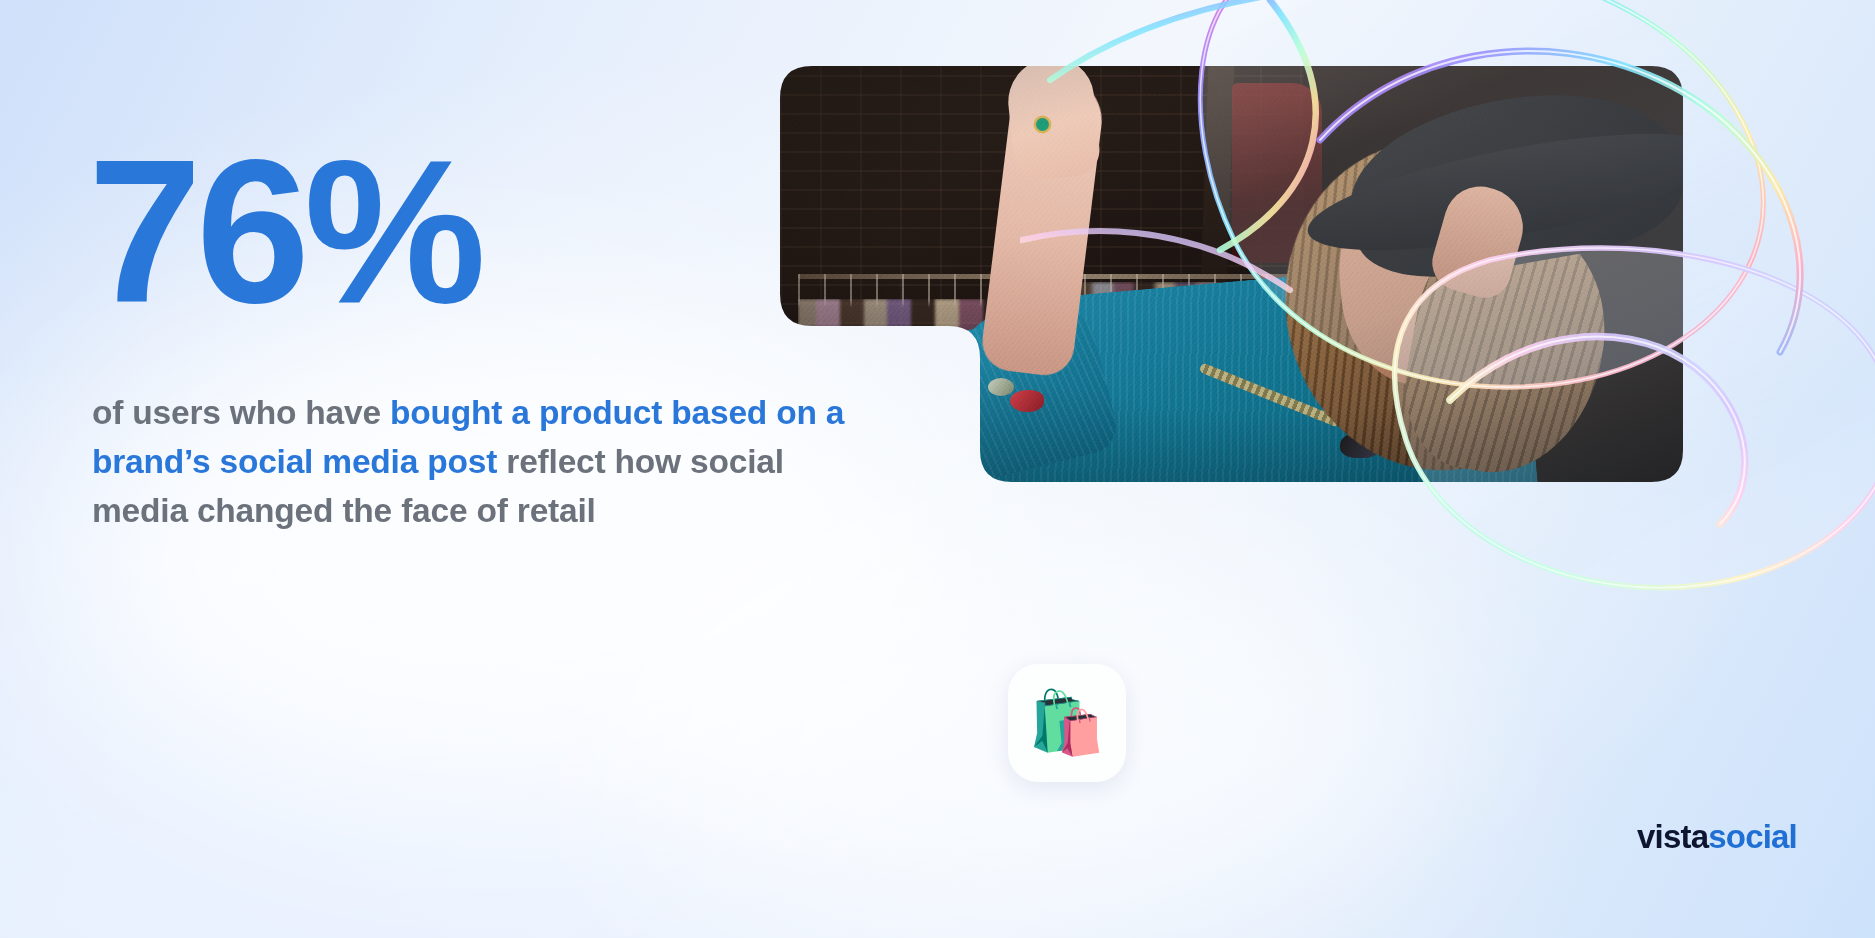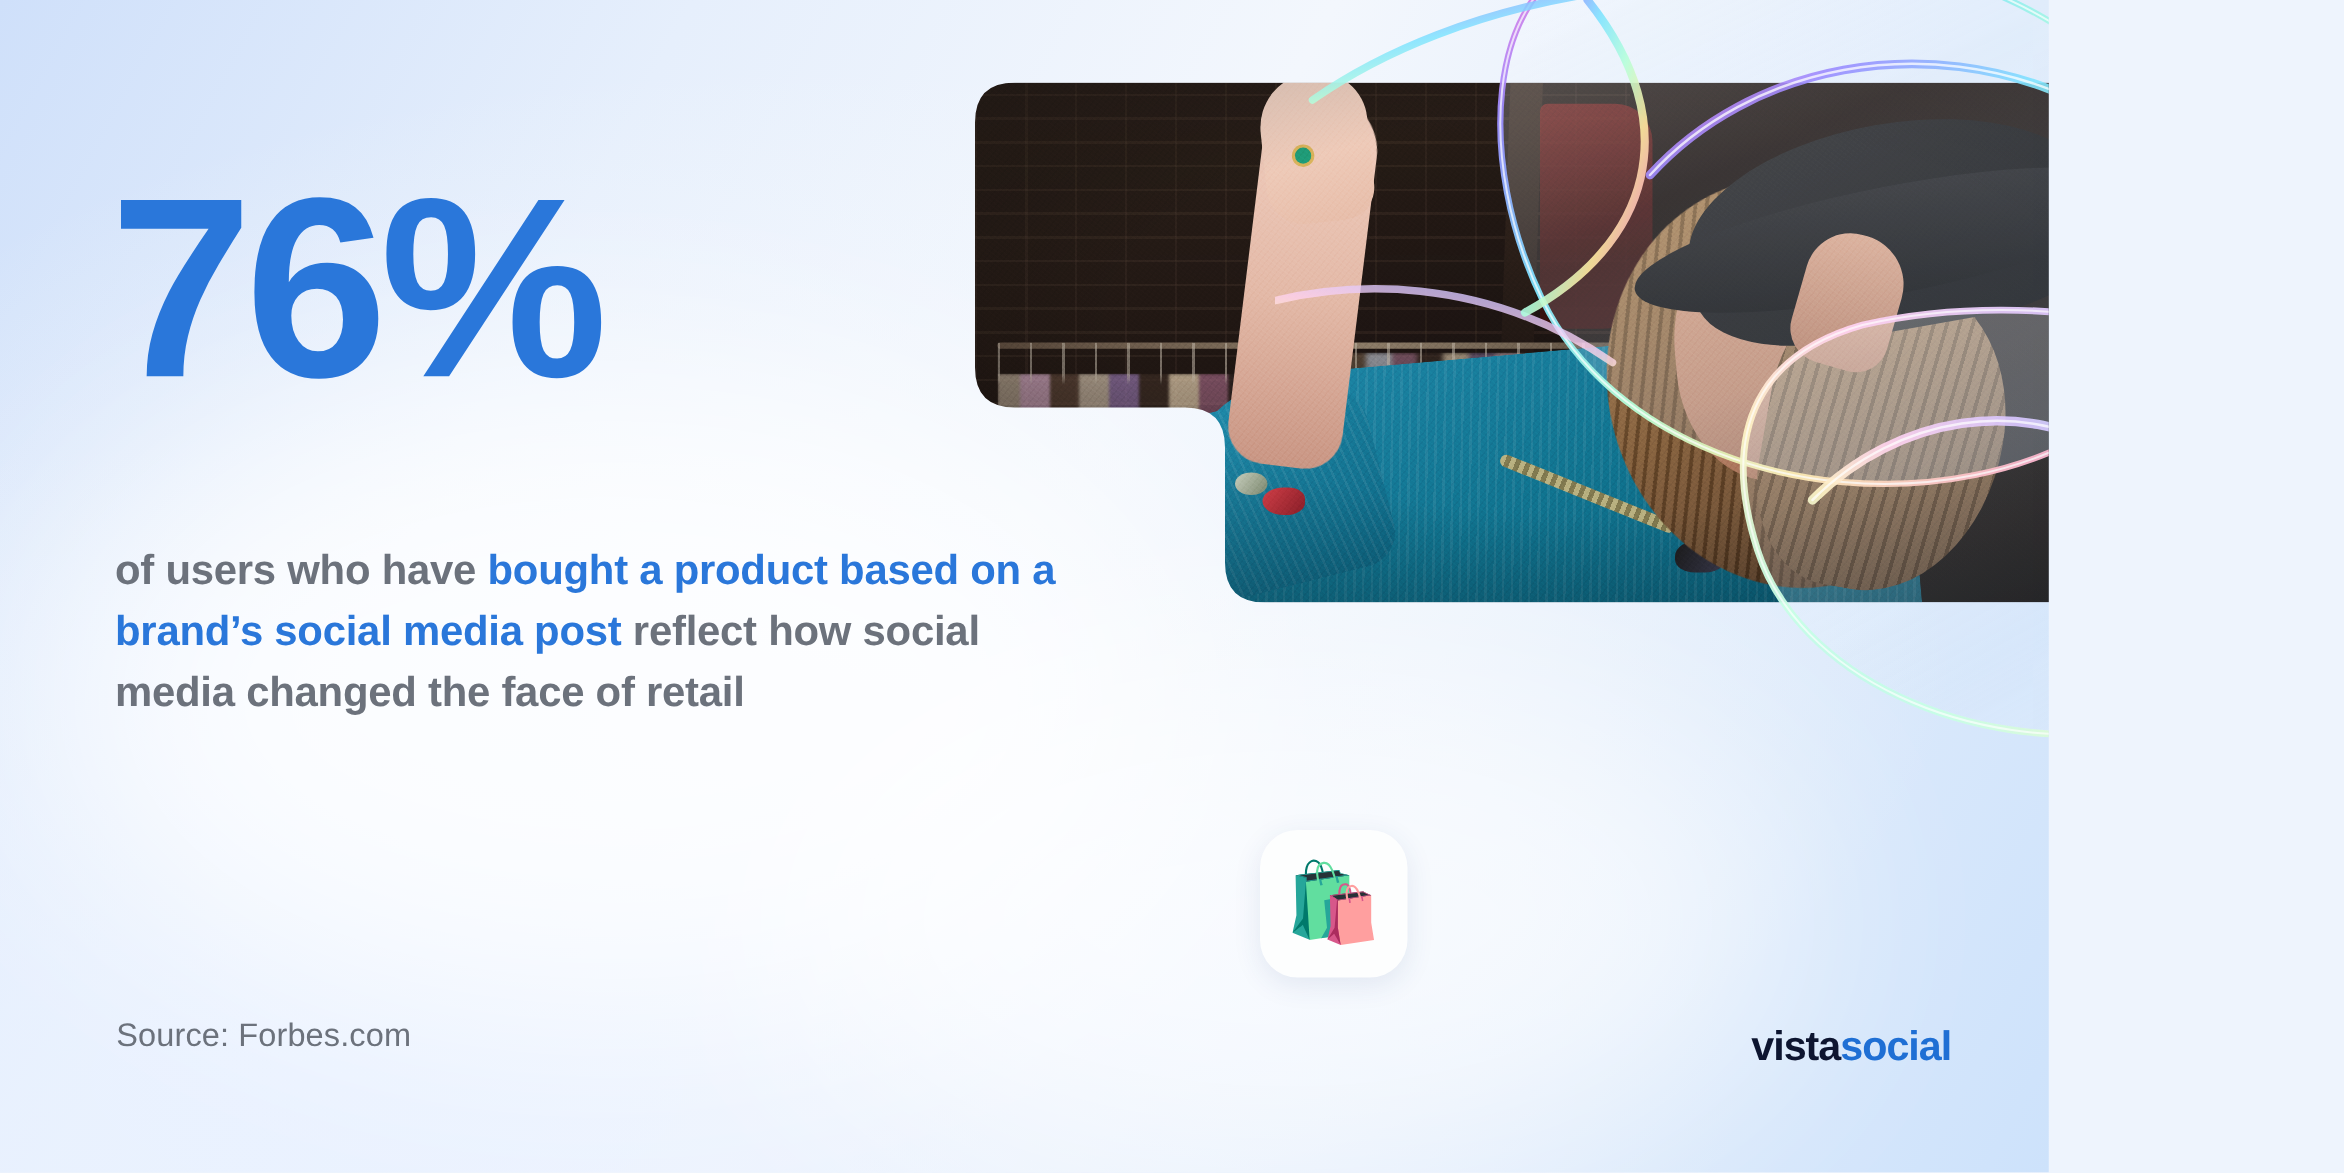--- a/index.html
+++ b/index.html
@@ -4,21 +4,21 @@
 <style>
   * { margin:0; padding:0; box-sizing:border-box; }
   html,body { width:1875px; height:938px; overflow:hidden; }
   body {
     font-family:"Liberation Sans", sans-serif;
     background:#eef4fd;
   }
 
   #stage{
     position:relative;
-    width:1639px;
+    width:1875px;
     height:938px;
     overflow:hidden;
     background:
       radial-gradient(120% 95% at 16% 92%, #eaf2ff 0%, rgba(234,242,255,0) 58%),
       radial-gradient(90% 80% at 40% 55%, #f5f9fe 0%, rgba(245,249,254,0) 62%),
       linear-gradient(118deg, #cfe0fa 0%, #e6effc 26%, #f3f7fd 50%, #e2edfb 74%, #cde2fb 100%);
   }
 
   
   .wash{
@@ -44,21 +44,20 @@
   
   .copy{
     position:absolute;
     left:92px; top:388px;
     width:760px;
     font-size:33.5px;
     line-height:49px;
     font-weight:700;
     color:#6c727c;
     letter-spacing:-.2px;
-    margin-top:44px;
   }
   .copy .hl{ color:#2a77da; }
 
   
   .source{
     position:absolute;
     left:93px; top:813px;
     font-size:26px;
     font-weight:400;
     color:#6c727c;
@@ -422,17 +421,16 @@
   </svg>
 
   <div class="stat">76%</div>
 
   <div class="copy"><span>of users who have </span><span class="hl">bought a product based on a brand’s social media post</span><span> reflect how social media changed the face of retail</span></div>
 
   <div class="badge">
     <span>🛍️</span>
   </div>
 
-  <div class="source">Source: Forbes.com</div>
 
   <div class="logo"><span class="v">vista</span><span class="s">social</span></div>
 
 </div>
 
 </body></html>

